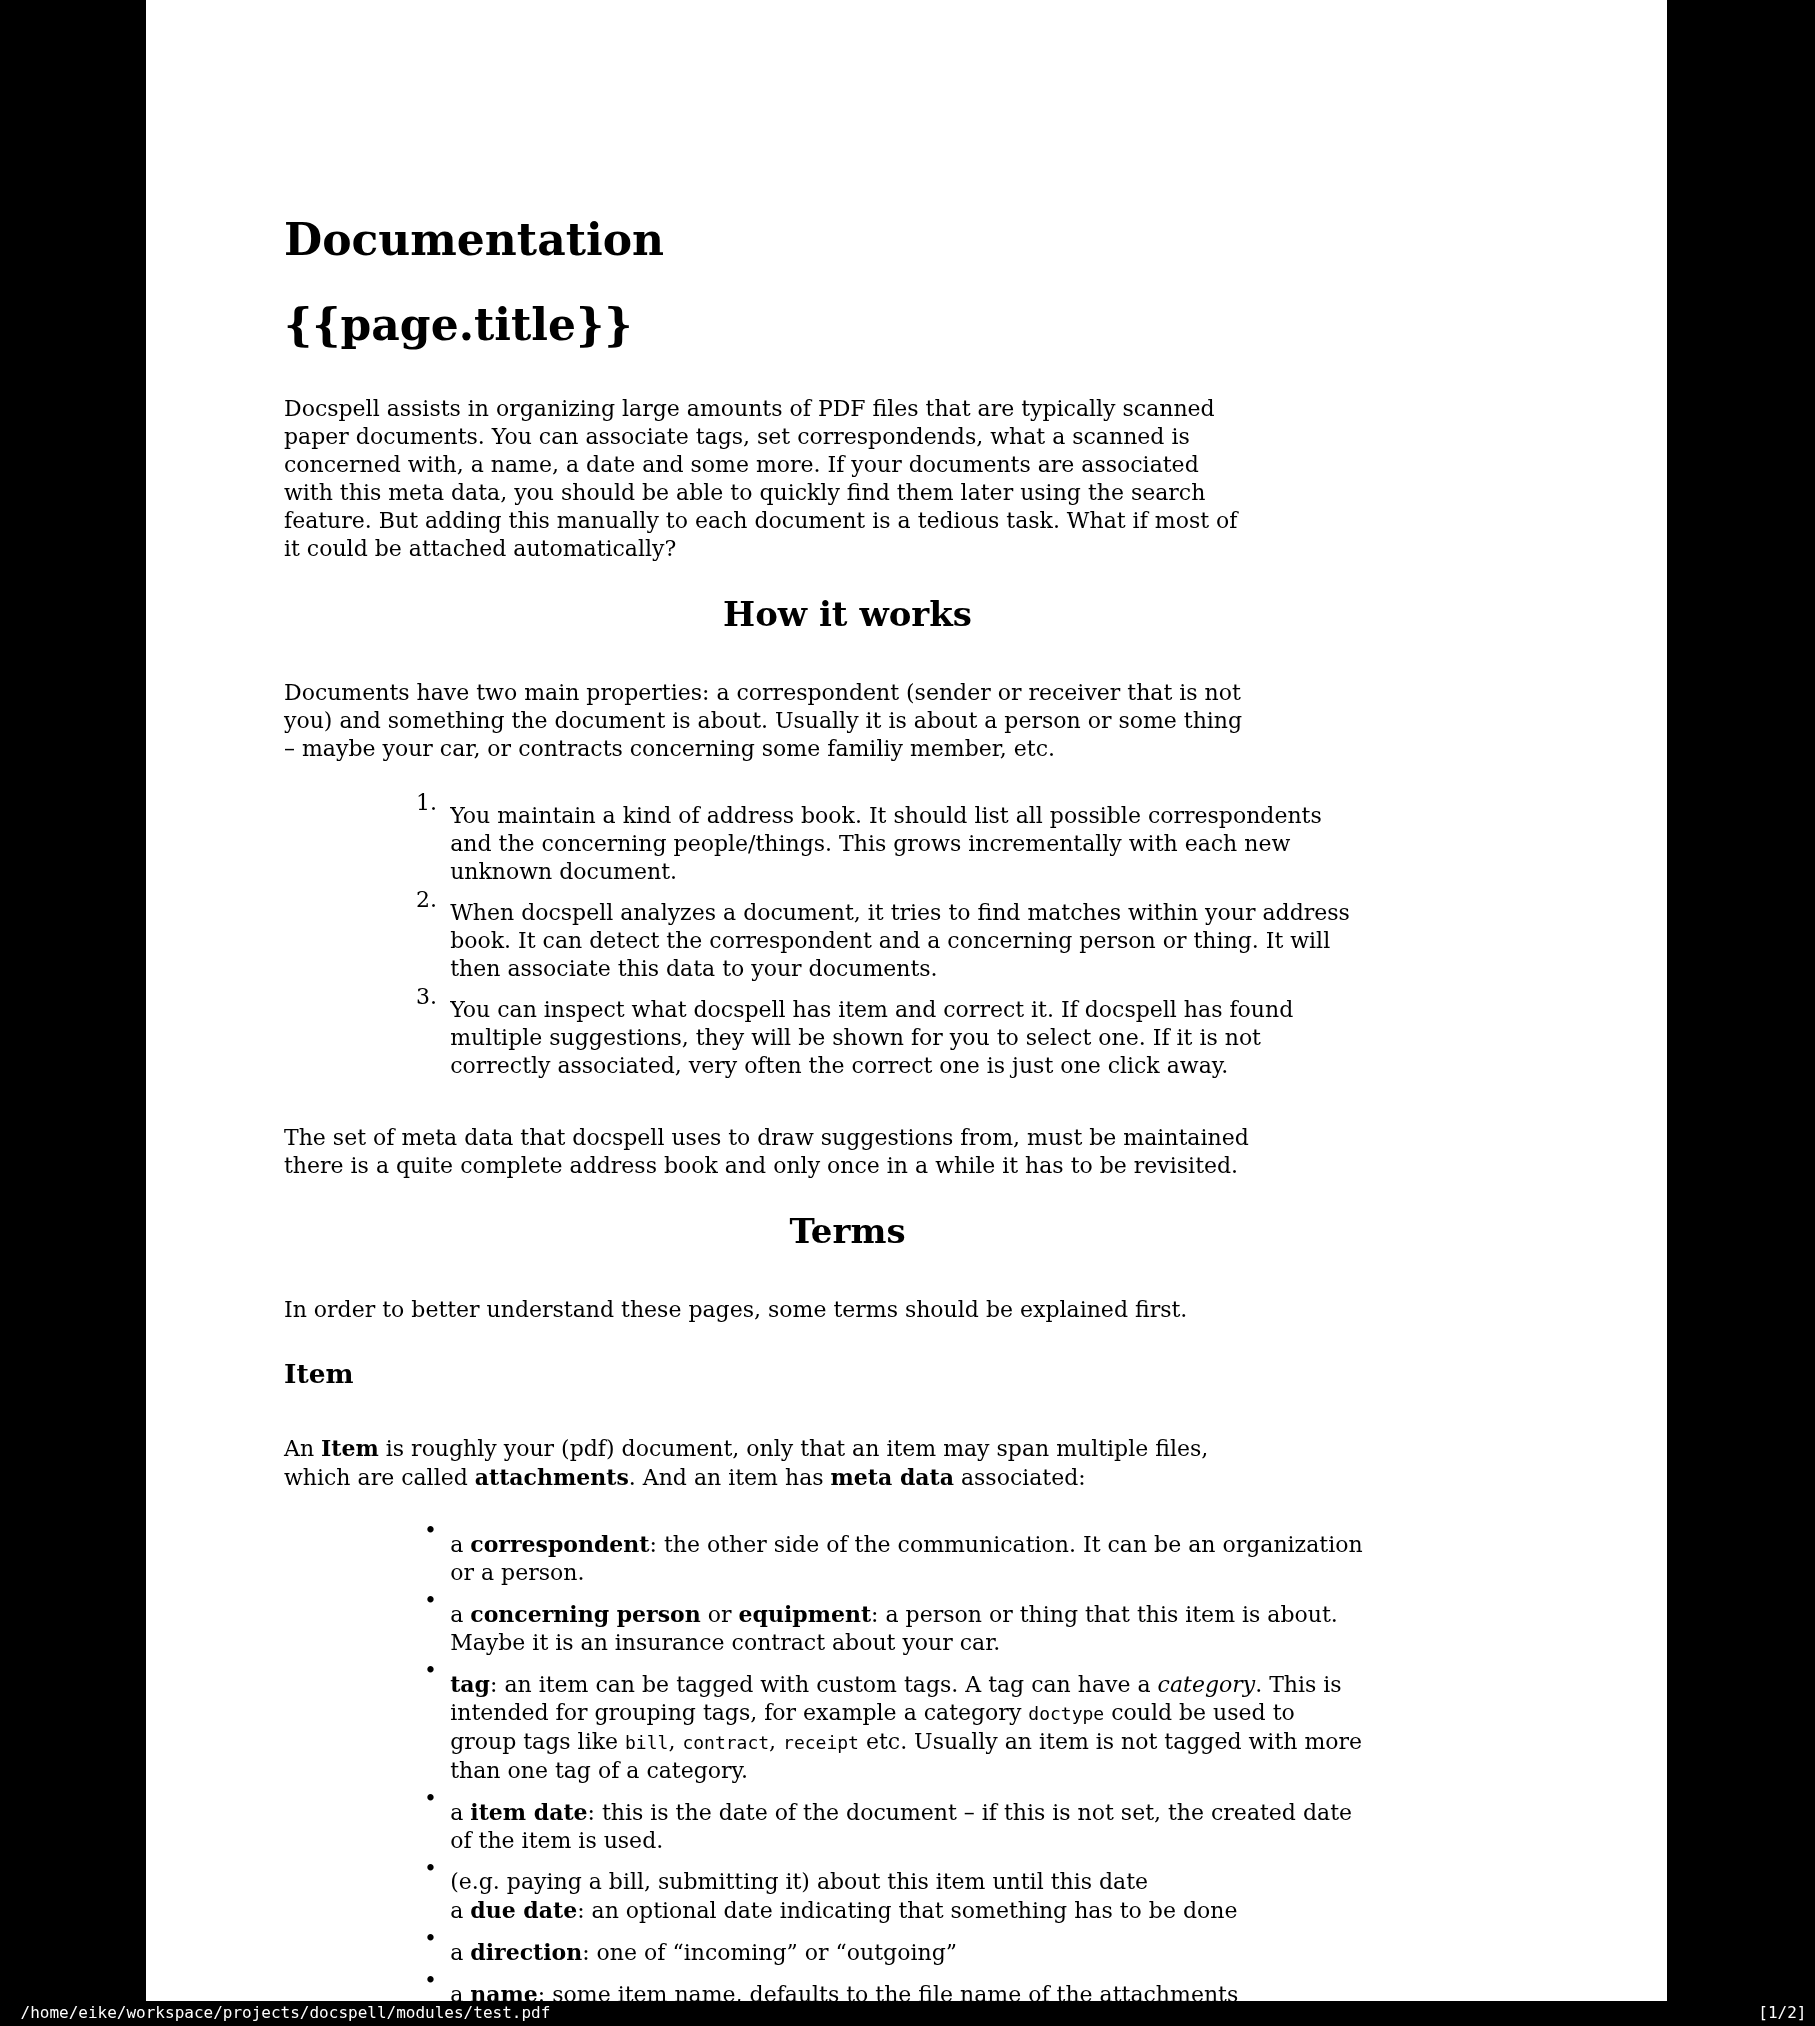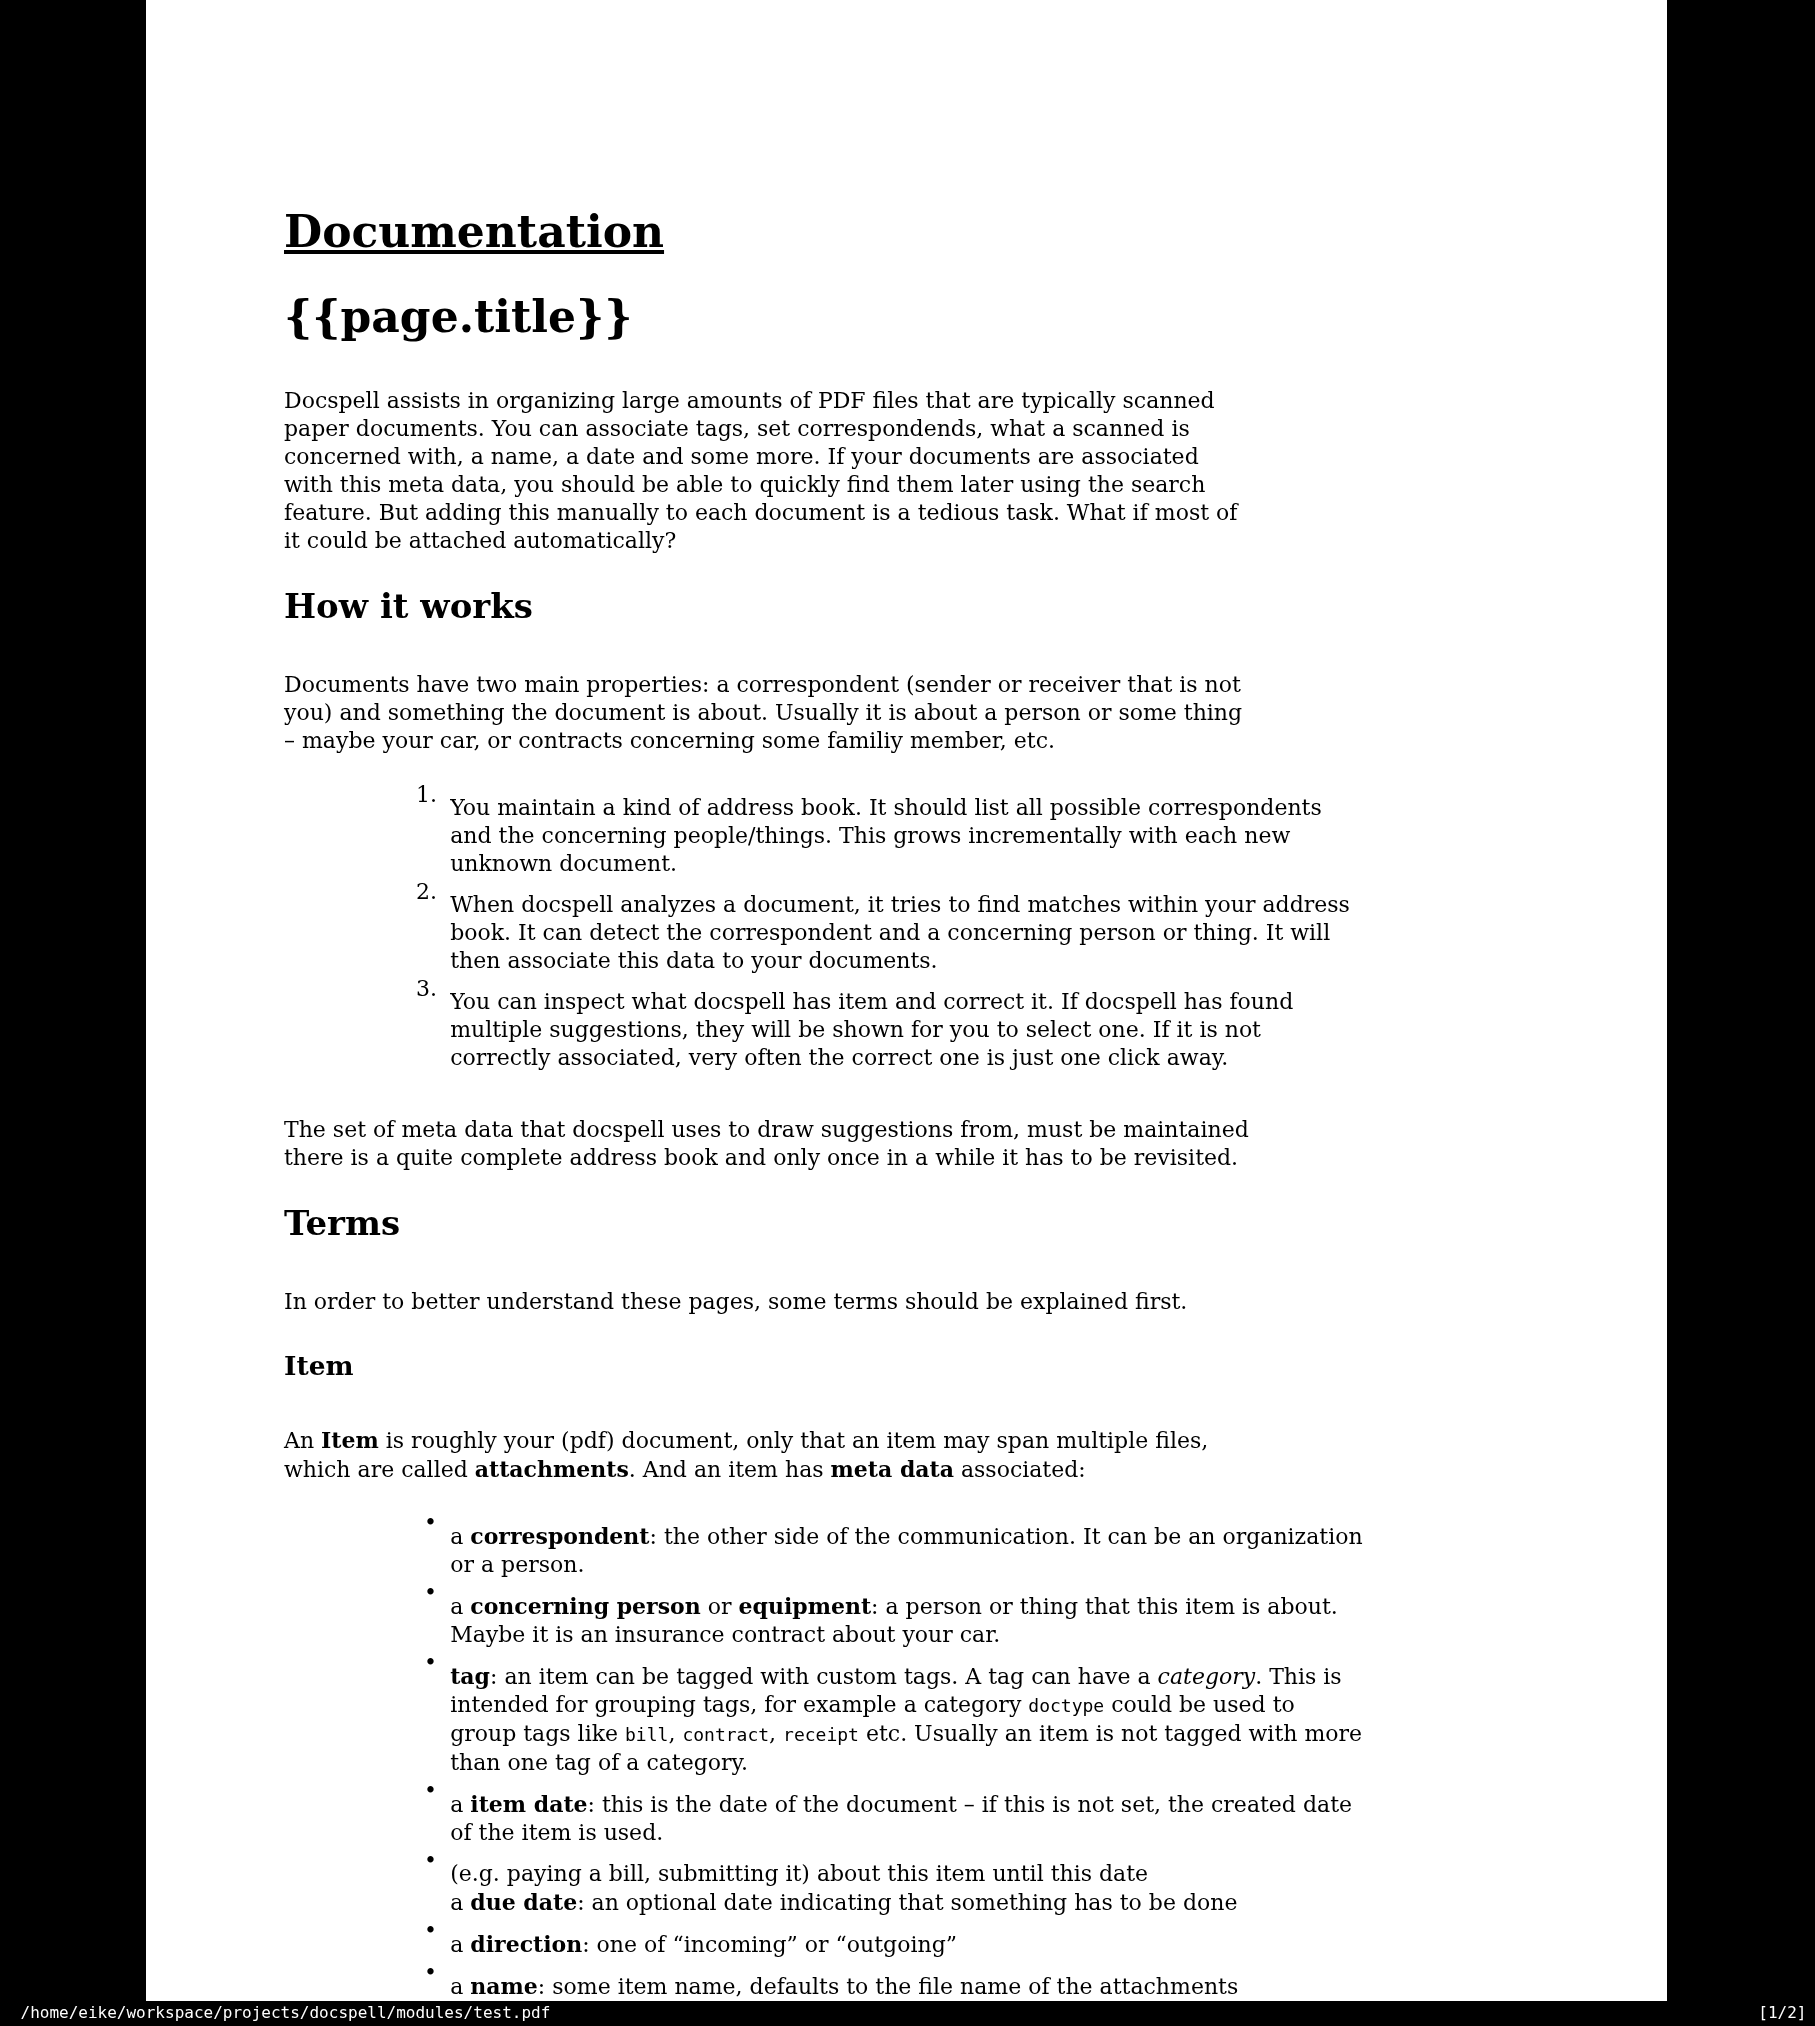--- a/index.html
+++ b/index.html
@@ -23,22 +23,22 @@
     width: 100%; height: 100%;
     padding: 201px 256px 0 138px;
     overflow: hidden;
   }
   .content h1, .content h2, .content h3 {
     font-family: "DejaVu Serif", serif;
     font-weight: bold;
     color: #000000;
   }
   .content h1 { font-size: 44px; line-height: 53px; margin: 32px 0 0 0; }
-  .content h1.first { margin-top: 4px; text-decoration: underline; }
-  .content h2 { font-size: 34px; line-height: 42px; margin: 30px 0 0 0; }
+  .content h1.first { margin-top: 12px; }
+  .content h2 { font-size: 34px; line-height: 42px; margin: 30px 0 0 0; text-align: center; }
   .content h3 { font-size: 26.5px; line-height: 32px; margin: 34px 0 0 0; }
   .content .para { margin: 44px 0 0 0; }
   .content .list { margin: 25.6px 0 0 0; }
   .line {
     font-size: 22px; line-height: 28px;
     white-space: nowrap;
   }
   .li { display: flex; }
   .li .marker {
     flex: none; width: 153px;

